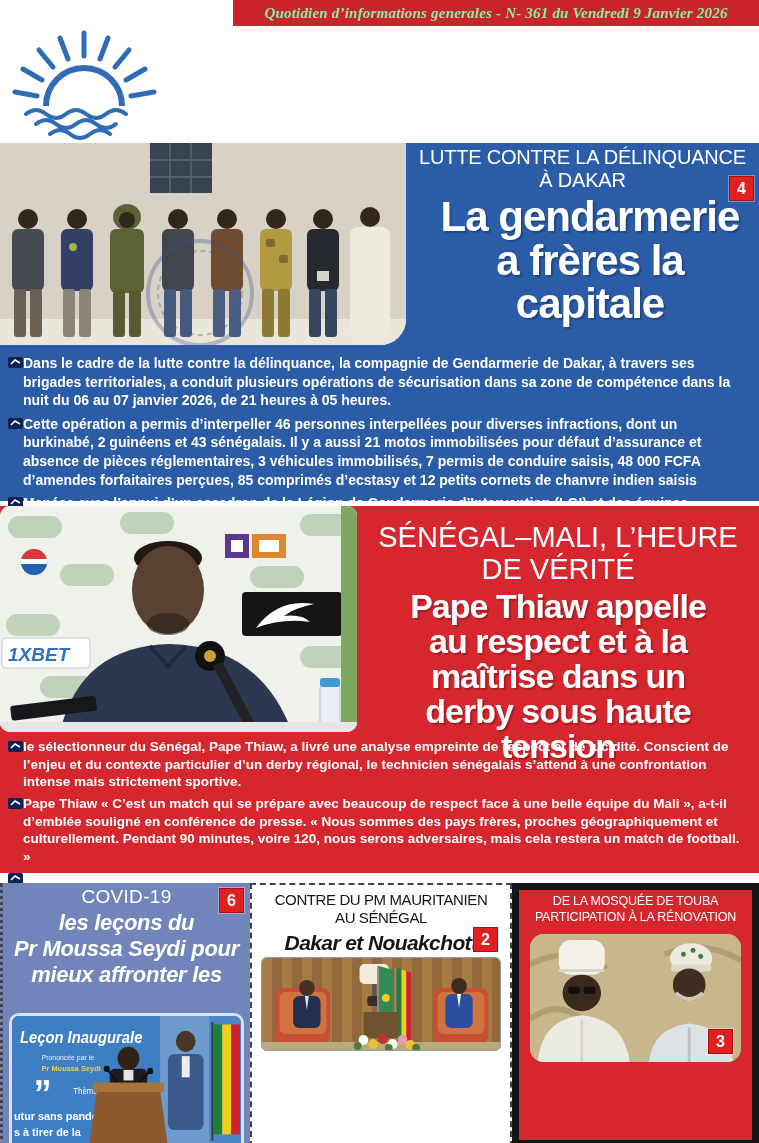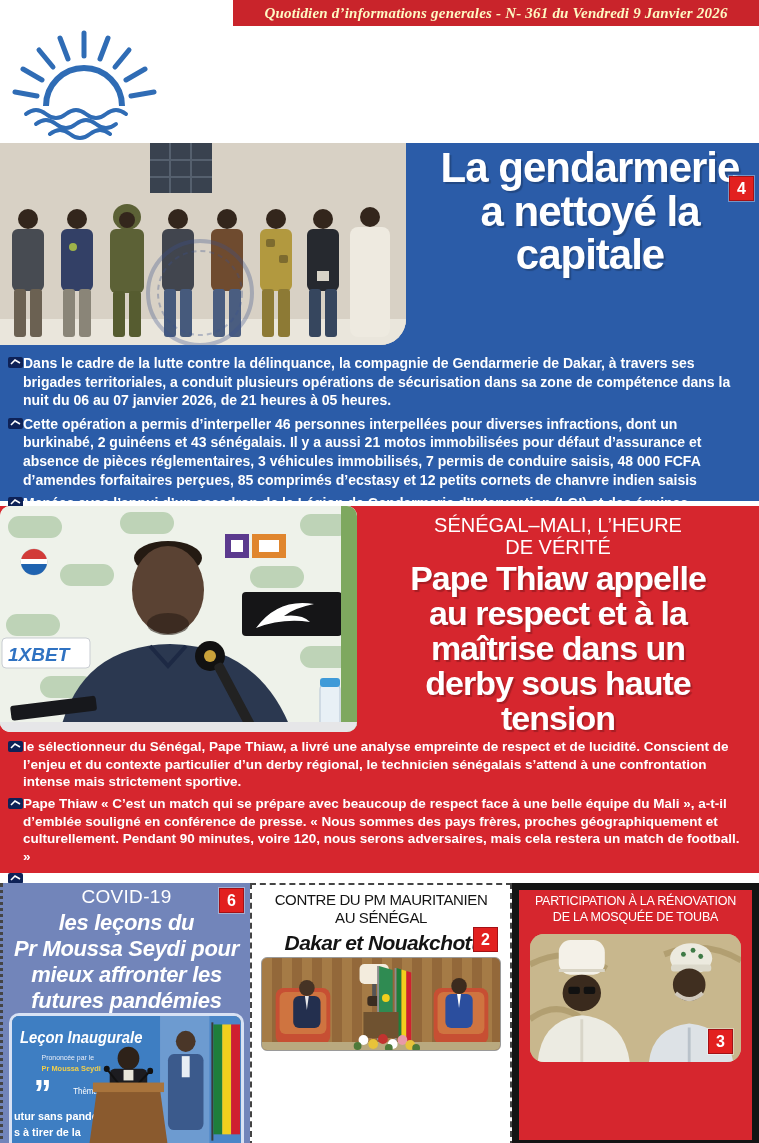--- a/index.html
+++ b/index.html
@@ -2,21 +2,21 @@
 <html><head>
 <meta charset="utf-8">
 <style>
   html,body{margin:0;padding:0;background:#ffffff;}
   #page{position:relative;width:759px;height:1143px;overflow:hidden;background:#fff;
         font-family:"Liberation Sans",sans-serif;}
 
   
   #topstrip{position:absolute;left:0;top:0;width:759px;height:26px;background:#fff;}
   #topstrip .red{position:absolute;left:233px;right:0;top:0;bottom:0;background:#c9242b;
-      color:#fef9c3;display:flex;align-items:center;justify-content:center;
+      color:#86efac;display:flex;align-items:center;justify-content:center;
       font-family:"Liberation Serif",serif;font-style:italic;font-weight:bold;font-size:15px;
       letter-spacing:.2px;white-space:nowrap;}
 
   
   #masthead{position:absolute;left:0;top:26px;width:759px;height:117px;background:#fff;}
   #sunlogo{position:absolute;left:2px;top:0;width:170px;height:117px;}
   #logotype{position:absolute;left:166px;top:4px;font-size:97px;line-height:100px;
       font-weight:bold;font-style:italic;letter-spacing:-5px;white-space:nowrap;
       -webkit-text-stroke:2px currentColor;}
   #logotype .p1{color:#d2202a;-webkit-text-stroke:2px #d2202a;}
@@ -38,21 +38,21 @@
   .bullets{position:absolute;left:0;right:0;top:204px;bottom:0;padding:7px 10px 0 8px;}
   .bullet{display:flex;margin-bottom:5px;color:#fff;font-weight:bold;
       font-size:14px;line-height:1.33;text-align:left;}
   .bicon{flex:none;margin-top:3px;}
 
   
   #story2{position:absolute;left:0;top:506px;width:759px;height:367px;background:#d6262e;}
   #photo2{position:absolute;left:0;top:0;width:357px;height:226px;border-radius:10px;
       overflow:hidden;background:#eef2ea;}
   #s2head{position:absolute;left:357px;right:0;top:0;height:226px;color:#fff;text-align:center;}
-  .kicker2{font-size:20px;line-height:1.1;margin-top:8px;font-weight:normal;}
+  .kicker2{font-size:29px;line-height:1.1;margin-top:16px;font-weight:normal;}
   .hl2{font-size:34px;font-weight:bold;line-height:1.03;letter-spacing:-1px;margin-top:3px;
       text-shadow:2px 2px 1px rgba(0,0,0,.22);}
   #story2 .bullets{top:226px;padding-top:6px;}
   #story2 .bullet{font-size:13.5px;line-height:1.31;margin-bottom:4px;}
 
   
   #bottom{position:absolute;left:0;top:883px;width:759px;height:312px;}
   #colCovid{position:absolute;left:0;top:0;width:250px;height:264px;background:#7285ba;
       border-left:3px dotted #444;box-sizing:border-box;color:#fff;text-align:center;}
   .kicker3{font-size:19px;margin-top:3px;letter-spacing:.3px;}
@@ -177,24 +177,28 @@
               <rect x="-20" y="84" width="40" height="110" rx="8" fill="#eeeae0"></rect>
             </g>
         </g>
         <g fill="none" stroke="rgba(60,80,140,0.32)">
           <circle cx="200" cy="150" r="52" stroke-width="4"></circle>
           <circle cx="200" cy="150" r="42" stroke-width="2" stroke-dasharray="5 4"></circle>
         </g>
       </svg>
     </div>
     <div id="s1head">
+      <div class="kicker1">
+        <div>LUTTE CONTRE LA DÉLINQUANCE</div>
+        <div>À DAKAR</div>
+      </div>
       <div class="badge" style="right:5px;top:33px;">4</div>
       <div class="hl1">
         <div>La gendarmerie</div>
-        <div>a nettoyé la</div>
+        <div>a frères la</div>
         <div>capitale</div>
       </div>
     </div>
     <div class="bullets">
       <div class="bullet">
         <span class="bicon">
             <svg width="15" height="11" viewBox="0 0 15 11">
               <rect width="15" height="11" rx="2" fill="#0e2257"></rect>
               <path d="M3 7 L7 3 L12 6" stroke="#fff" stroke-width="1.6" fill="none"></path>
             </svg>
@@ -309,21 +313,20 @@
 
   <div id="bottom">
 
     <div id="colCovid">
       <div class="kicker3">COVID-19</div>
       <div class="badge" style="right:6px;top:5px;">6</div>
       <div class="hl3">
         <div>les leçons du</div>
         <div>Pr Moussa Seydi pour</div>
         <div>mieux affronter les</div>
-        <div>futures pandémies</div>
       </div>
       <div id="photo3">
         <svg viewBox="0 0 232 124" width="100%" height="100%" preserveAspectRatio="none">
           <rect width="232" height="124" fill="#4a86c8"></rect>
           <rect x="0" y="0" width="150" height="124" fill="#3e7ec2"></rect>
           <rect x="150" y="0" width="50" height="124" fill="#6d9bd0"></rect>
           <circle cx="176" cy="24" r="10" fill="#4a3628"></circle>
           <rect x="158" y="36" width="36" height="72" rx="6" fill="#3b5a8c"></rect>
           <rect x="172" y="38" width="8" height="20" fill="#e8eef4"></rect>
           <text x="8" y="26" font-size="15" font-style="italic" font-weight="bold" fill="#ffffff">Leçon Inaugurale</text>
@@ -395,22 +398,22 @@
       </div>
       <div class="hl4">
         <div>Dakar et Nouakchott</div>
         <div>renforcent leur</div>
         <div>partenariat stratégique</div>
       </div>
     </div>
 
     <div id="colTouba">
       <div class="kicker5">
+        <div>DE LA MOSQUÉE DE TOUBA</div>
         <div>PARTICIPATION À LA RÉNOVATION</div>
-        <div>DE LA MOSQUÉE DE TOUBA</div>
       </div>
       <div id="photo5">
         <svg viewBox="0 0 220 126" width="100%" height="100%" preserveAspectRatio="none">
           <rect width="220" height="126" fill="#c8b78d"></rect>
           <g stroke="#a3905f" stroke-width="6" fill="none" opacity="0.6">
             <path d="M0 30 Q40 10 80 34"></path>
               <path d="M140 20 Q180 4 220 26"></path>
               <path d="M0 84 Q30 62 60 88"></path>
           </g>
           <rect x="30" y="6" width="48" height="34" rx="12" fill="#f4f1e8"></rect>

